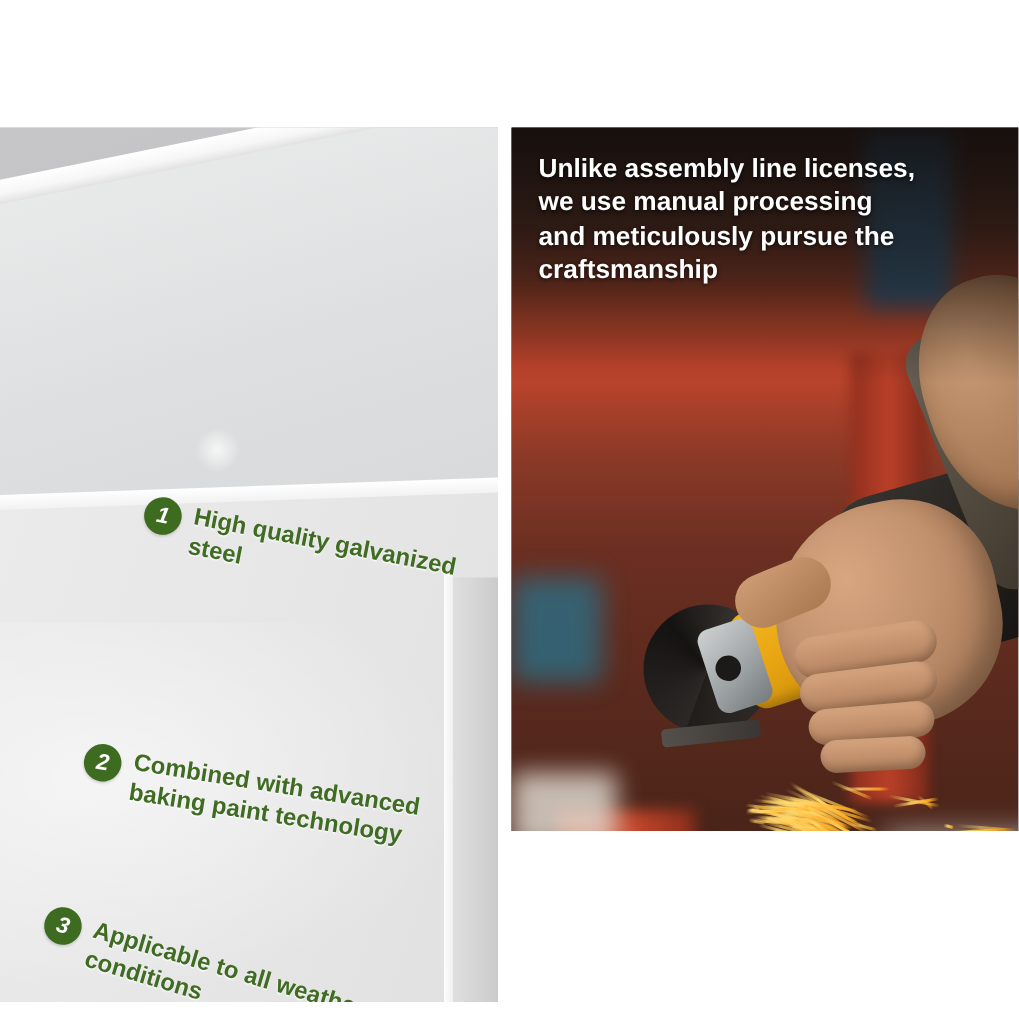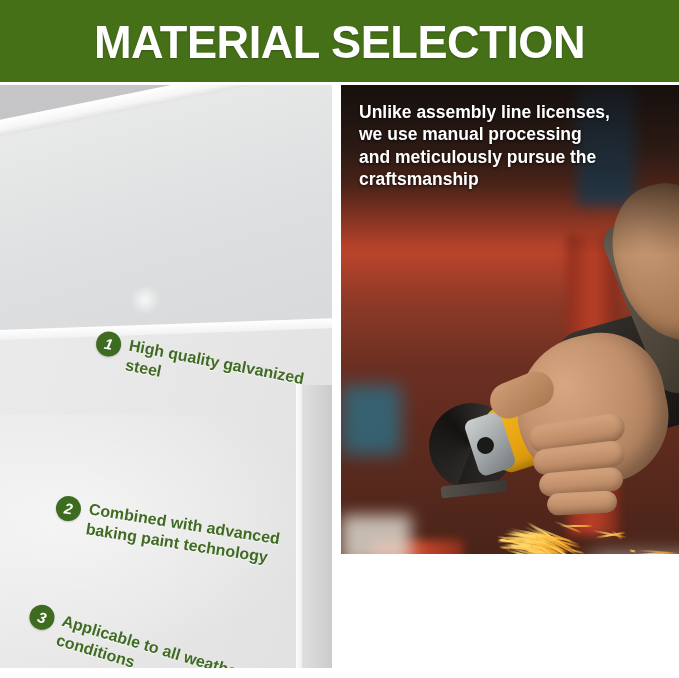--- a/index.html
+++ b/index.html
@@ -149,23 +149,20 @@
   
   .overlay-text{position:absolute;left:18px;top:16px;width:290px;
     color:#ffffff;font-size:17.5px;font-weight:bold;line-height:1.28;
     text-shadow:0 1px 3px rgba(0,0,0,0.75);white-space:pre-line;}
 </style>
 </head>
 <body>
 
 <div class="page">
 
-  <div class="header">
-    <div class="header-title">MATERIAL SELECTION</div>
-  </div>
 
   <div class="left-panel">
     <div class="bg-grad"></div>
     <div class="cab-top"></div>
     <div class="cab-lip"></div>
     <div class="cab-front"></div>
     <div class="cab-front-edge"></div>
     <div class="cab-side"></div>
     <div class="cab-side-hl"></div>
     <div class="cab-shade"></div>

